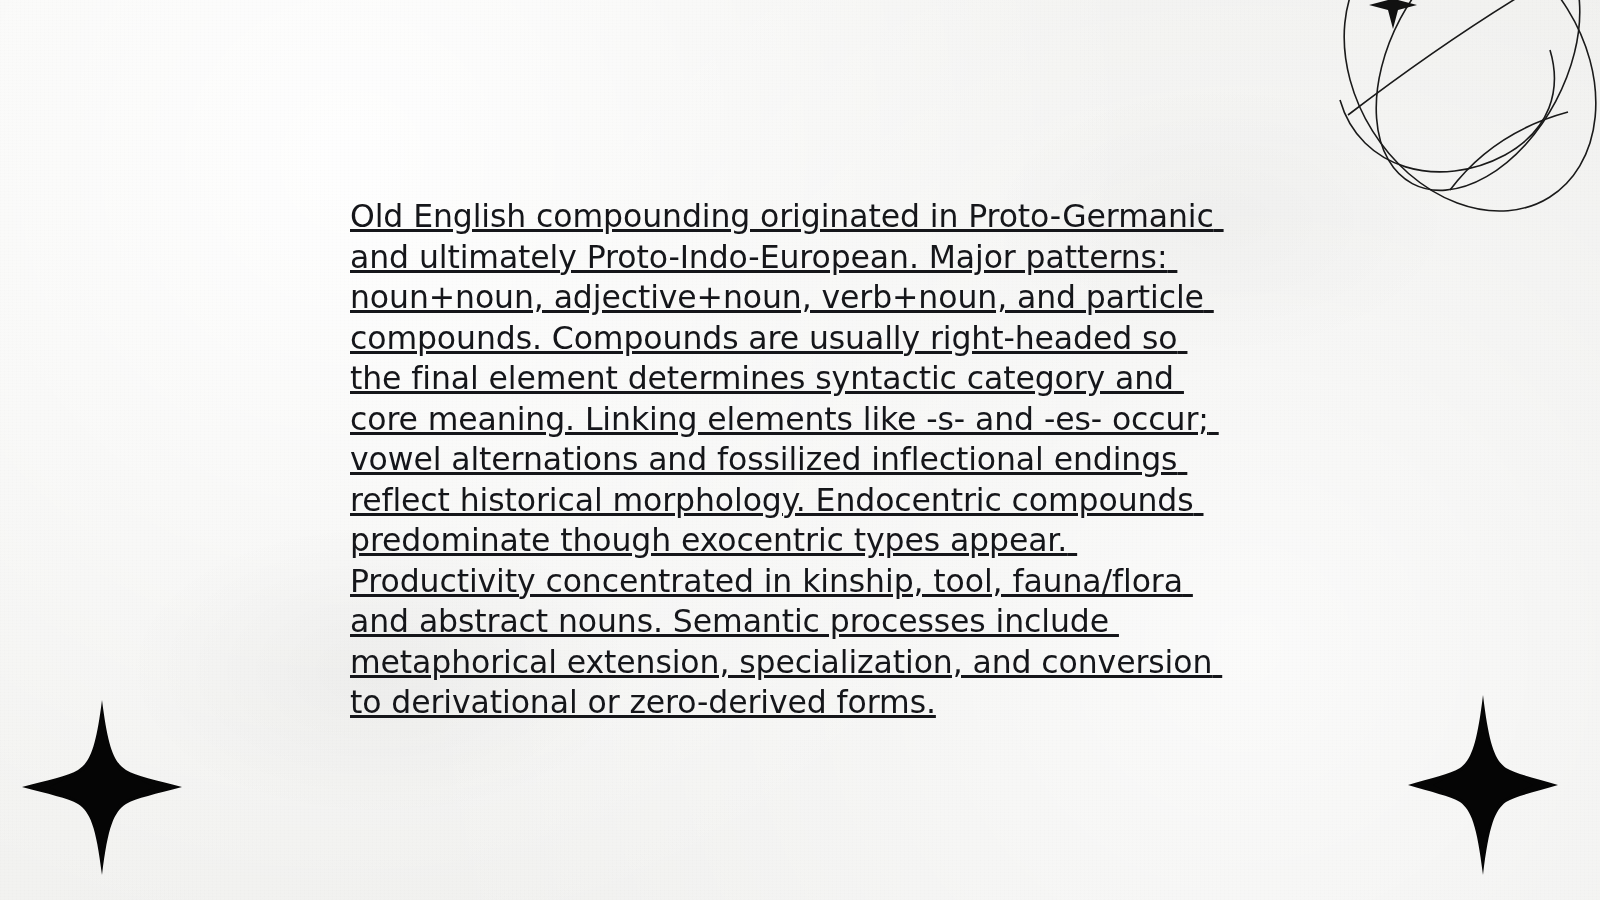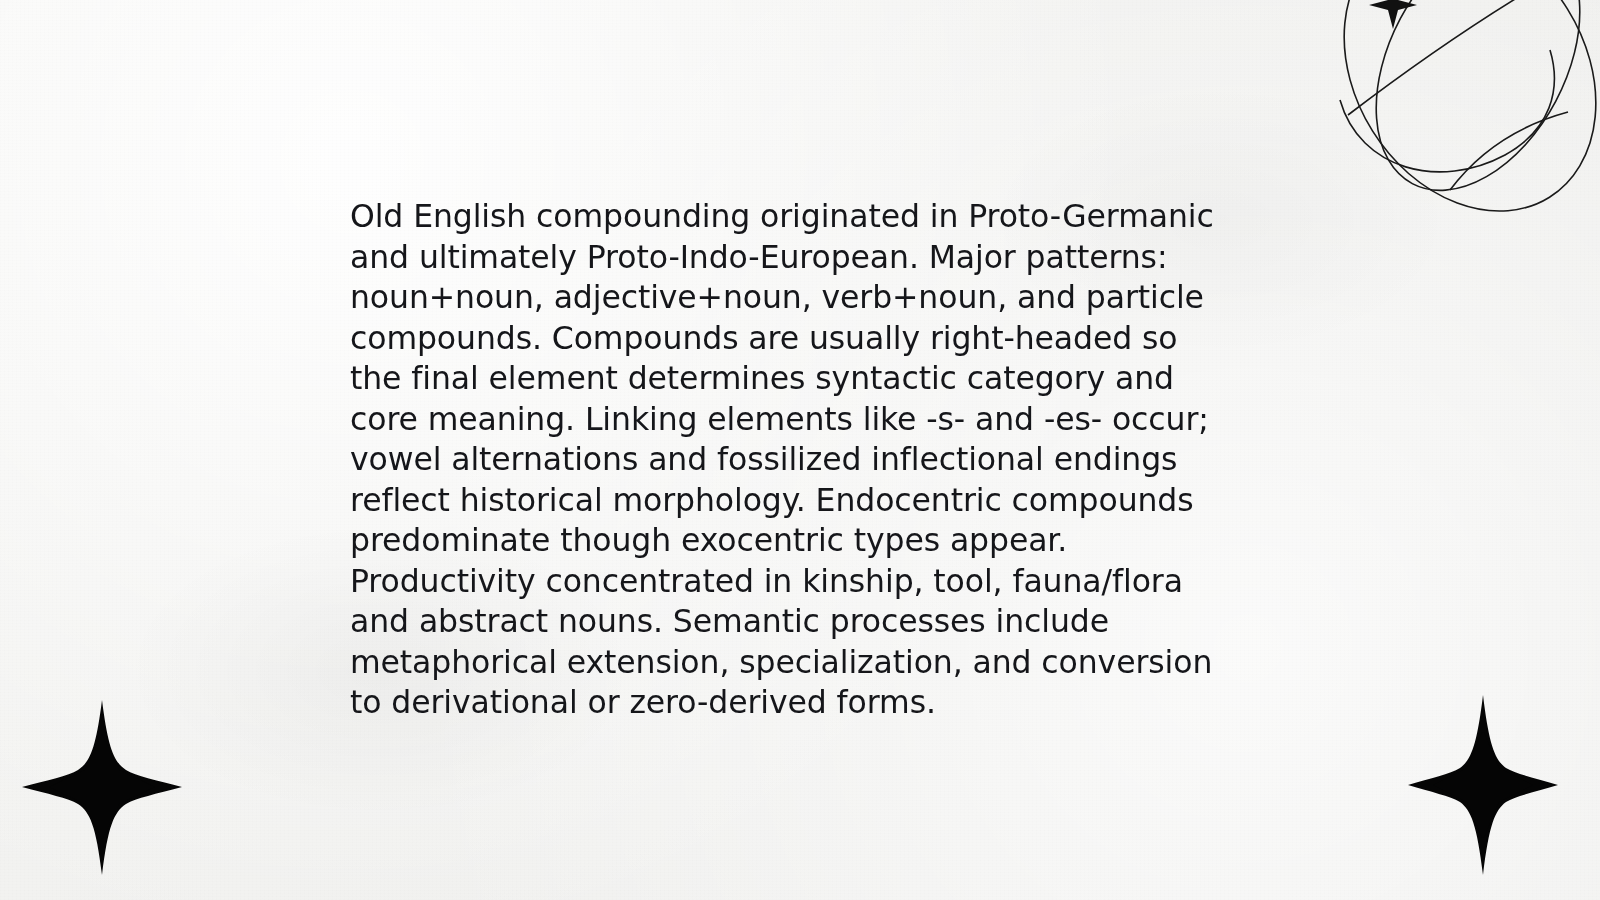--- a/index.html
+++ b/index.html
@@ -55,20 +55,21 @@
     position: absolute;
     left: 350px;
     top: 196px;
     width: 880px;
     font-family: "DejaVu Sans", sans-serif;
     font-size: 31.5px;
     line-height: 40.5px;
     color: #15161a;
     letter-spacing: -0.1px;
     white-space: pre-wrap;
+    text-decoration: underline;
   }
 
   .deco-orbit {
     position: absolute;
     right: -40px;
     top: -60px;
     width: 340px;
     height: 360px;
     pointer-events: none;
   }

